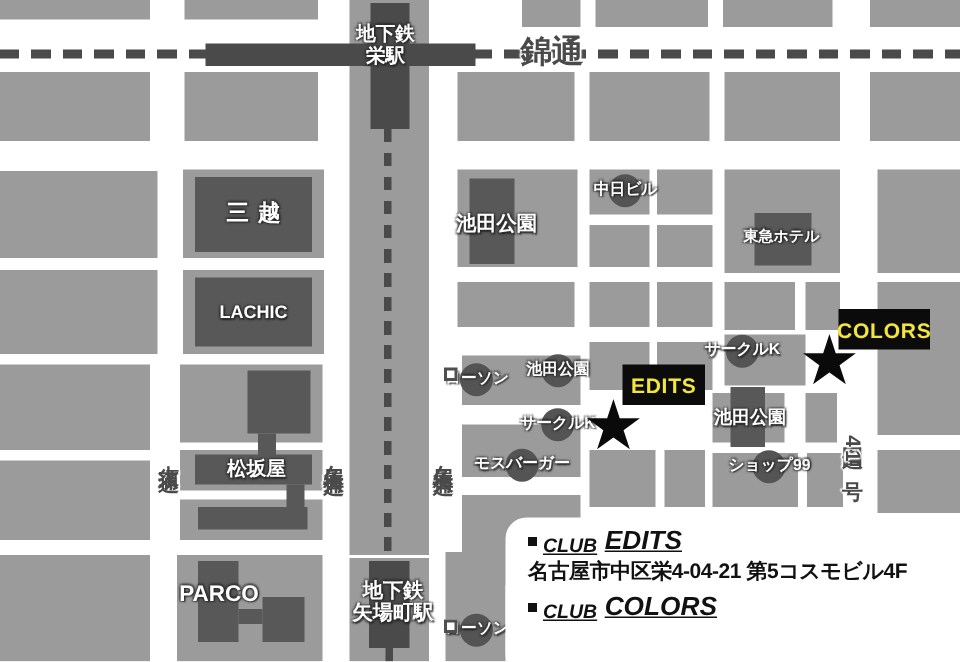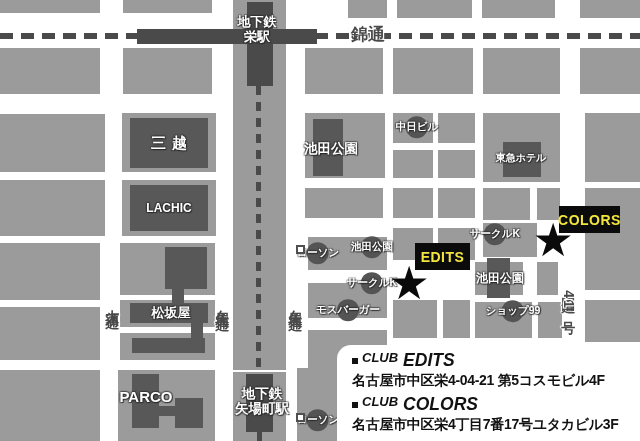--- a/index.html
+++ b/index.html
@@ -33,21 +33,21 @@
     transform:translate(-50%,-50%); border-radius:50%; background:#545454; z-index:-1;}
   .exit{position:absolute; width:9px; height:9px; background:#fff; border:2px solid #4f4f4f; z-index:5;}
   .venue{position:absolute; background:var(--c-venue-bg); color:var(--c-venue-tx);
     display:flex; align-items:center; justify-content:center; font-weight:bold;
     font-size:14px; letter-spacing:.5px; z-index:6;}
   .star{position:absolute; transform:translate(-50%,-50%); color:#0a0a0a; font-size:46px;
     line-height:1; z-index:5; font-family:"DejaVu Sans",sans-serif;}
   #legend{position:absolute; left:337px; top:345px; width:312px; height:105px;
     background:#fff; border-radius:14px; z-index:10; padding:5px 8px 0 15px; color:#111;}
   .legend-item{margin-bottom:4px;}
-  .club-line{font-style:italic; font-weight:bold; display:flex; align-items:flex-start;}
+  .club-line{font-style:italic; font-weight:bold; display:flex; align-items:flex-end;text-decoration:underline;}
   .bullet{width:6px; height:6px; background:#111; display:inline-block; margin-right:4px;
     align-self:center; flex:0 0 auto;}
   .club-prefix{font-size:13px; margin-right:5px;}
   .club-name{font-size:17.5px;}
   .club-address{font-size:14px; font-weight:bold; letter-spacing:-.3px; margin-top:1px;}
 </style>
 </head>
 <body>
 
 <div id="map">
@@ -120,21 +120,21 @@
       <div class="bld" style="left: 487px; top: 258px; width: 23px; height: 40px;"></div>
       <div class="stn" style="left: 137px; top: 29px; width: 180px; height: 15px;"></div>
       <div class="stn" style="left: 247px; top: 2px; width: 26px; height: 84px;"></div>
       <div class="stn" style="left: 246px; top: 374px; width: 27px; height: 58px;"></div>
       <div class="stn" style="left: 257px; top: 432px; width: 5px; height: 9px;"></div>
     </div>
 
   <div class="dash-h"></div>
   <div class="dash-v"></div>
 
-  <div class="lbl st" style="left:368px;top:35px;font-size:17px">錦通</div>
+  <div class="lbl st" style="left:368px;top:35px;font-size:21px">錦通</div>
   <div class="lbl st vert" style="left:112px;top:302px;font-size:14px">大須通</div>
   <div class="lbl st vert" style="left:222px;top:303px;font-size:14px">久屋大通</div>
   <div class="lbl st vert" style="left:295px;top:303px;font-size:14px">久屋大通</div>
   <div class="lbl st vert" style="left:568px;top:299px;font-size:14px">国道41号</div>
 
   <div class="lbl wl" style="left:257px;top:30px;font-size:13px">地下鉄
 栄駅</div>
   <div class="lbl wl" style="left:262px;top:401px;font-size:13.5px">地下鉄
 矢場町駅</div>
 
@@ -172,17 +172,16 @@
             <span class="club-name">EDITS</span>
           </div>
           <div class="club-address">名古屋市中区栄4-04-21 第5コスモビル4F</div>
         </div>
         <div class="legend-item">
           <div class="club-line">
             <span class="bullet"></span>
             <span class="club-prefix">CLUB</span>
             <span class="club-name">COLORS</span>
           </div>
-          <div class="club-address">名古屋市中区栄4丁目7番17号ユタカビル3F</div>
         </div>
       </div>
   </div>
 </div>
 
 </body></html>

